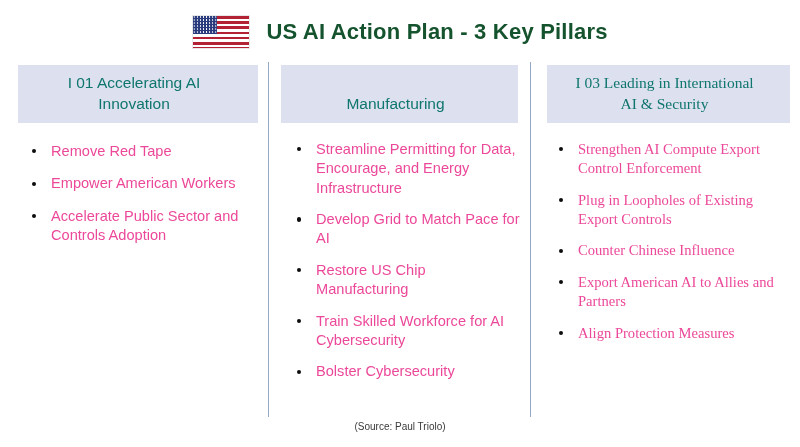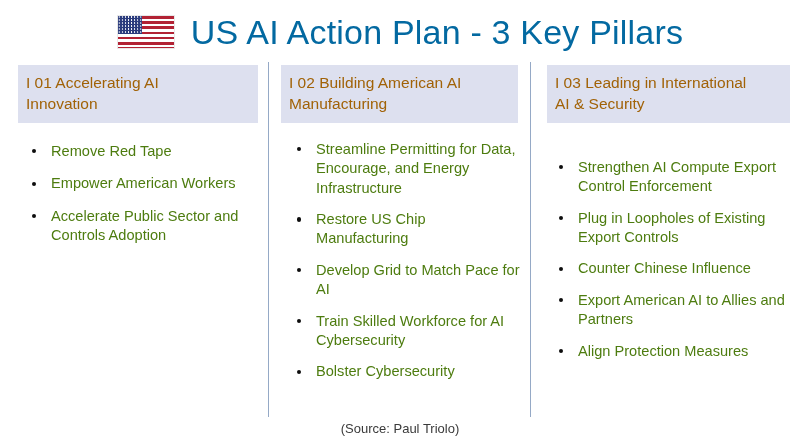--- a/index.html
+++ b/index.html
@@ -58,23 +58,23 @@
     position: absolute;
     left: 0;
     top: 0;
     width: 24px;
     height: 18px;
     background-image:
       radial-gradient(circle at 1.2px 1.2px, #ffffff 0.7px, transparent 0.8px);
     background-size: 3.1px 3.0px;
   }
   .main-title {
-    font-size: 34px;
-    font-weight: 400;
-    color: #0369a1;
+    font-size: 22px;
+    font-weight: 700;
+    color: #14532d;
     letter-spacing: 0.2px;
     white-space: nowrap;
   }
 
   
   .columns {
     position: absolute;
     left: 0;
     top: 62px;
     width: 800px;
@@ -85,50 +85,51 @@
     position: relative;
     box-sizing: border-box;
     flex: 1 1 0;
     padding: 0;
   }
   .column + .column {
     border-left: 1.6px solid #95a9c6;
   }
   .col-1 { width: 268px; flex: 0 0 268px; }
   .col-2 { width: 262px; flex: 0 0 262px; }
-  .col-3 { width: 270px; flex: 0 0 270px; }
+  .col-3 { width: 270px; flex: 0 0 270px; font-family: Liberation Serif, serif; }
 
   .col-header {
     margin: 3px 10px 0 18px;
     background: #dde0ef;
+    text-align: center;
     font-size: 15.5px;
     line-height: 1.38;
-    color: #a16207;
+    color: #0f766e;
     padding: 7px 16px 8px 8px;
     box-sizing: border-box;
     min-height: 50px;
   }
   .col-2 .col-header { margin: 3px 12px 0 12px; }
   .col-3 .col-header { margin: 3px 10px 0 16px; }
 
   .bullets {
     list-style: none;
     margin: 0;
     padding: 0;
   }
   .col-1 .bullets { margin: 19px 6px 0 30px; }
   .col-2 .bullets { margin: 17px 8px 0 26px; }
-  .col-3 .bullets { margin: 35px 6px 0 26px; }
+  .col-3 .bullets { margin: 17px 6px 0 26px; }
 
   .bullets li {
     position: relative;
     padding-left: 21px;
     font-size: 14.6px;
     line-height: 1.33;
-    color: #4d7c0f;
+    color: #ec4899;
     margin-bottom: 13px;
   }
   .col-2 .bullets li { margin-bottom: 12px; }
   .col-3 .bullets li { margin-bottom: 12px; }
 
   .bullets li::before {
     content: "";
     position: absolute;
     left: 2px;
     top: 7.5px;
@@ -138,21 +139,21 @@
     background: #0d0d0d;
   }
 
   
   .source {
     position: absolute;
     left: 0;
     top: 421px;
     width: 800px;
     text-align: center;
-    font-size: 13px;
+    font-size: 10px;
     color: #3a3a3a;
   }
 </style>
 </head>
 <body>
 
 <div class="title-row">
   <div class="flag">
     <div class="stripes"></div>
     <div class="canton"></div>
@@ -171,28 +172,27 @@
     </div>
     <ul class="bullets">
       <li>Remove Red Tape</li>
       <li>Empower American Workers</li>
       <li>Accelerate Public Sector and Controls Adoption</li>
     </ul>
   </div>
 
   <div class="column col-2">
     <div class="col-header">
-      <span>I 02  Building American AI</span>
       <br>
       <span>Manufacturing</span>
     </div>
     <ul class="bullets">
       <li>Streamline Permitting for Data, Encourage, and Energy Infrastructure</li>
+      <li>Develop Grid to Match Pace for AI</li>
       <li>Restore US Chip Manufacturing</li>
-      <li>Develop Grid to Match Pace for AI</li>
       <li>Train Skilled Workforce for AI Cybersecurity</li>
       <li>Bolster Cybersecurity</li>
     </ul>
   </div>
 
   <div class="column col-3">
     <div class="col-header">
       <span>I 03  Leading in International</span>
       <br>
       <span>AI &amp; Security</span>

